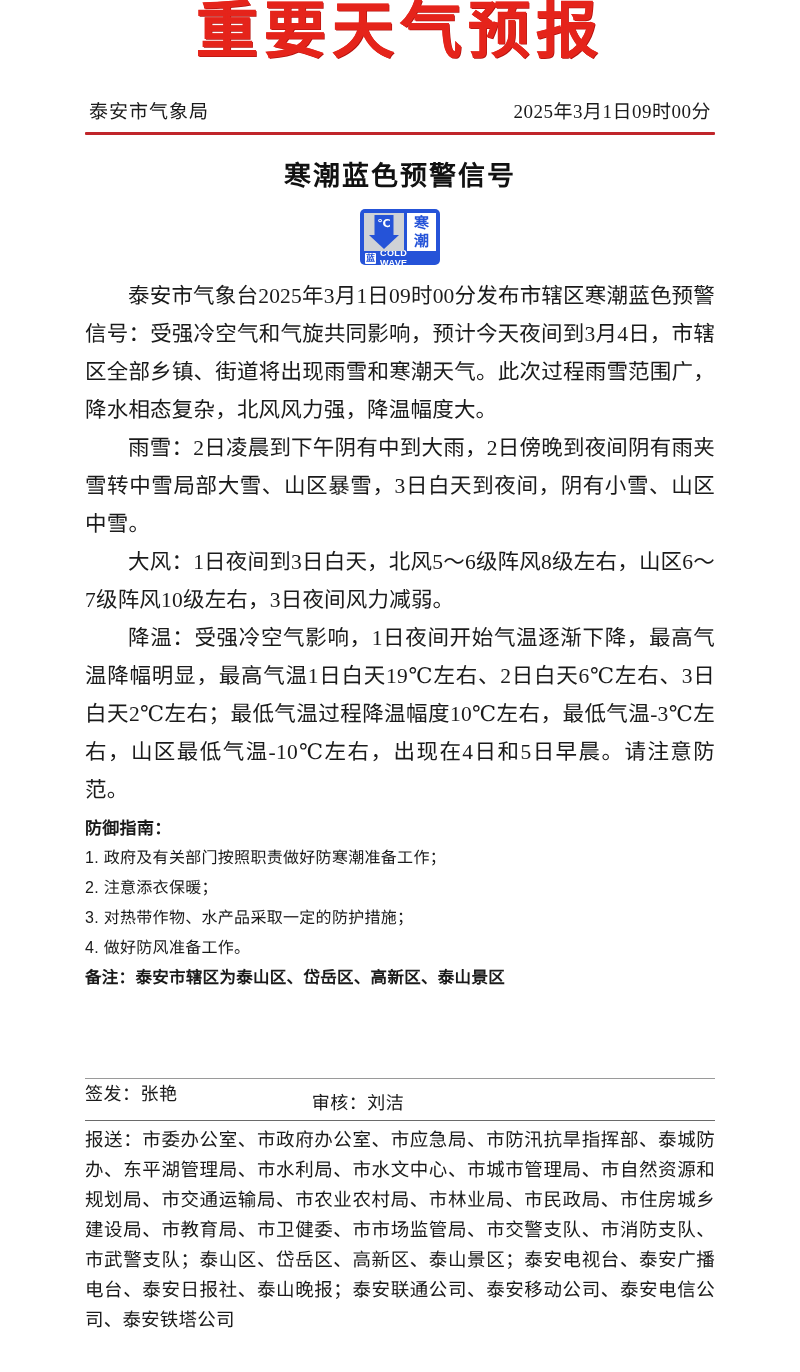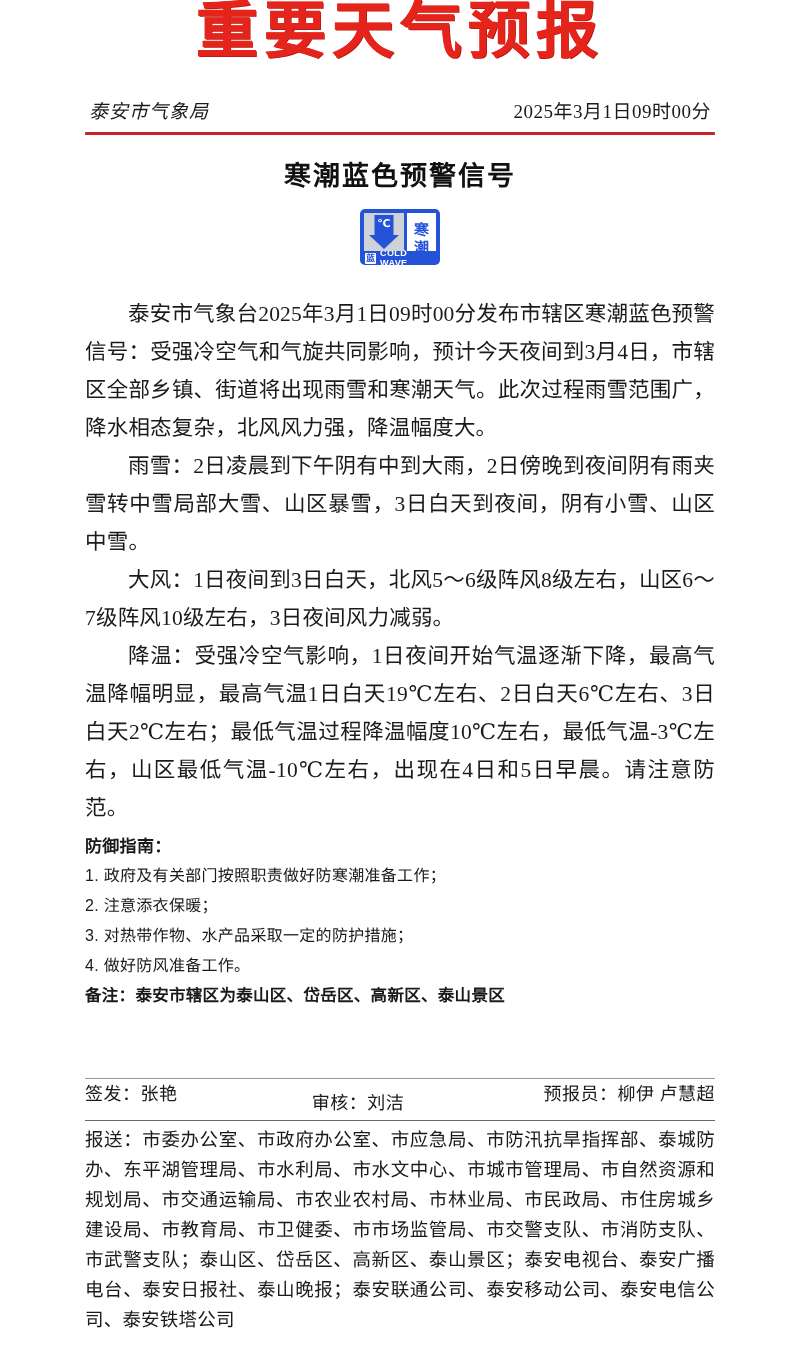--- a/index.html
+++ b/index.html
@@ -42,21 +42,21 @@
     letter-spacing: 1px;
   }
   .org-row {
     display: flex;
     justify-content: space-between;
     align-items: baseline;
     margin-top: 34px;
     font-size: 19px;
     padding: 0 4px;
   }
-  .org-name { letter-spacing: 1px; font-style: italic; }
+  .org-name { letter-spacing: 1px; }
   .issue-date { letter-spacing: 0.5px; }
   .red-rule {
     height: 3px;
     background: #c0252a;
     margin-top: 9px;
     border-radius: 1px;
   }
 
   
   .warn-heading {
@@ -130,21 +130,21 @@
   .cw-word {
     flex: 1;
     background: #ffffff;
     color: #2553d8;
     font-family: "Liberation Sans", "DejaVu Sans", sans-serif;
     font-weight: bold;
     font-size: 15px;
     line-height: 18px;
     text-align: center;
     letter-spacing: 0;
-    padding-top: 8px;
+    padding-top: 1px;
     box-sizing: border-box;
   }
   .cw-bottom {
     height: 14px;
     display: flex;
     align-items: center;
     gap: 4px;
     padding-left: 1px;
   }
   .cw-badge {
@@ -159,21 +159,21 @@
   }
   .cw-en {
     color: #ffffff;
     font-family: "Liberation Sans", "DejaVu Sans", sans-serif;
     font-size: 9px;
     font-weight: bold;
     letter-spacing: 0.4px;
   }
 
   
-  .body-text { margin-top: 30px; }
+  .body-text { margin-top: 12px; }
   .para {
     font-size: 21.5px;
     line-height: 38px;
     text-indent: 2em;
     text-align: justify;
     text-justify: inter-ideograph;
     letter-spacing: 0.2px;
     margin: 0;
   }
 
@@ -276,20 +276,19 @@
     <div class="guide-item">3. 对热带作物、水产品采取一定的防护措施；</div>
     <div class="guide-item">4. 做好防风准备工作。</div>
     <div class="guide-note">备注：泰安市辖区为泰山区、岱岳区、高新区、泰山景区</div>
   </div>
 
   <div class="footer">
     <div class="thin-rule" style="background:#9a9a9a;"></div>
     <div class="sig-row">
       <div class="sig-cell-1">签发：张艳</div>
       <div class="sig-cell-2">审核：刘洁</div>
-      <div class="sig-cell-3">预报员：柳伊 卢慧超</div>
     </div>
     <div class="thin-rule"></div>
     <div class="dist">报送：市委办公室、市政府办公室、市应急局、市防汛抗旱指挥部、泰城防办、东平湖管理局、市水利局、市水文中心、市城市管理局、市自然资源和规划局、市交通运输局、市农业农村局、市林业局、市民政局、市住房城乡建设局、市教育局、市卫健委、市市场监管局、市交警支队、市消防支队、市武警支队；泰山区、岱岳区、高新区、泰山景区；泰安电视台、泰安广播电台、泰安日报社、泰山晚报；泰安联通公司、泰安移动公司、泰安电信公司、泰安铁塔公司</div>
 
   </div>
 
 </div>
 
 </body></html>

